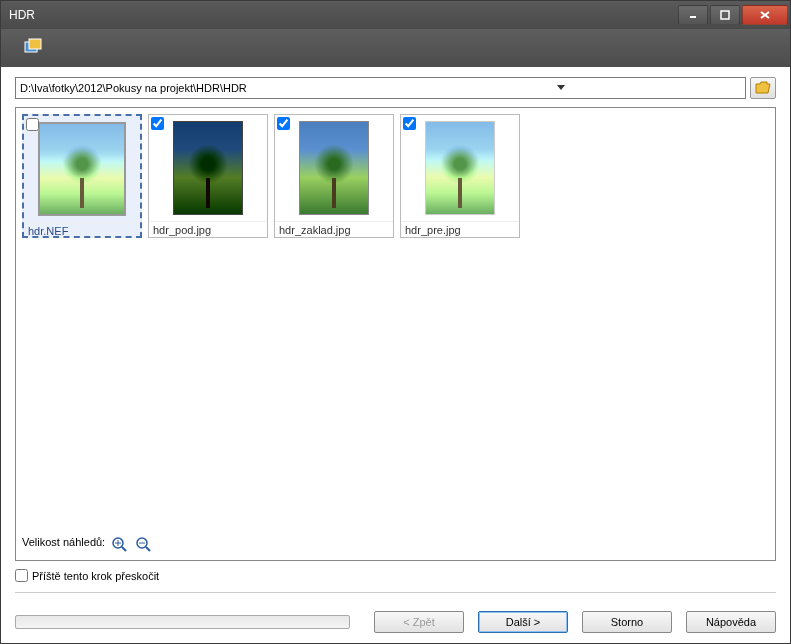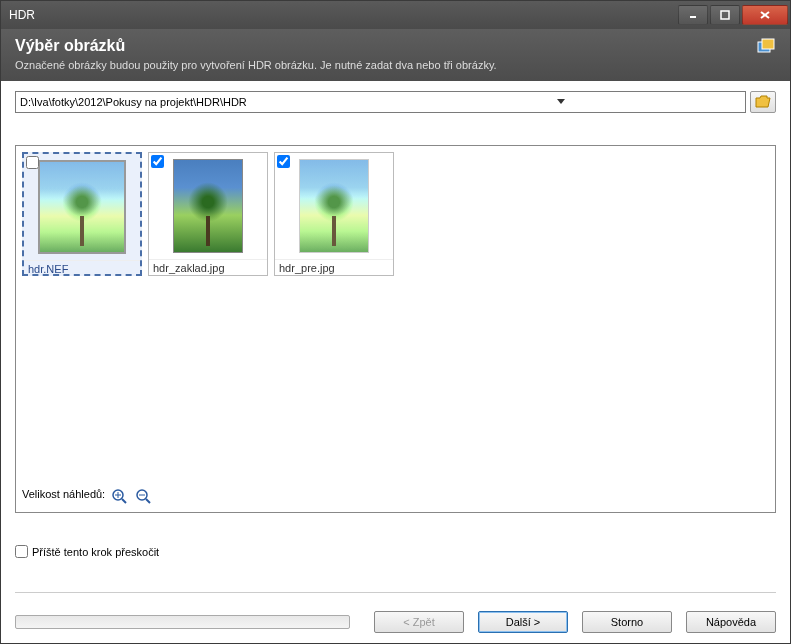--- a/index.html
+++ b/index.html
@@ -13,21 +13,21 @@
 .winbtn { width: 30px; height: 20px; display: flex; align-items: center; justify-content: center; border: 1px solid rgba(0,0,0,0.3); background: linear-gradient(#6b6b6b,#555); border-radius: 2px; }
 .winbtn.close { width: 46px; background: linear-gradient(#d9644a,#c0392b); }
 .winbtn svg { display: block; }
 
 .header { background: linear-gradient(#5e5e5e,#4c4c4c); color: #fff; padding: 8px 14px 10px 14px; display: flex; align-items: flex-start; position: relative; }
 .header-text { flex: 1; }
 .header h1 { font-size: 16px; font-weight: bold; margin-bottom: 4px; }
 .header p { font-size: 11px; color: #ddd; }
 .header-icon { width: 20px; height: 20px; margin-left: 8px; }
 
-.content { flex: 1; display: flex; flex-direction: column; padding: 10px 14px; background: #fff; gap: 24px; }
+.content { flex: 1; display: flex; flex-direction: column; padding: 10px 14px; background: #fff; }
 
 .pathrow { display: flex; gap: 4px; margin-bottom: 8px; }
 .pathfield { flex: 1; height: 22px; border: 1px solid #7a7a7a; padding: 0 4px; display: flex; align-items: center; background: #fff; font-size: 11px; }
 .pathfield span { flex: 1; }
 .pathfield .dropbtn { width: 16px; display: flex; justify-content: center; }
 .browsebtn { width: 26px; height: 22px; border: 1px solid #999; background: linear-gradient(#f7f7f7,#e0e0e0); border-radius: 2px; display: flex; align-items: center; justify-content: center; }
 
 .thumbarea { flex: 1; border: 1px solid #888; background: #fff; padding: 6px; display: flex; flex-direction: column; }
 .thumbgrid { display: flex; gap: 6px; align-items: flex-end; }
 .thumb { width: 120px; height: 124px; border: 1px solid #bbb; display: flex; flex-direction: column; position: relative; }
@@ -84,24 +84,20 @@
       <div class="winbtn close">
         <svg width="12" height="10">
             <line x1="2" y1="2" x2="10" y2="8" stroke="#fff" stroke-width="2"></line>
             <line x1="10" y1="2" x2="2" y2="8" stroke="#fff" stroke-width="2"></line>
           </svg>
       </div>
     </div>
   </div>
 
   <div class="header">
-    <div class="header-text">
-      <h1>Výběr obrázků</h1>
-      <p>Označené obrázky budou použity pro vytvoření HDR obrázku. Je nutné zadat dva nebo tři obrázky.</p>
-    </div>
     <div class="header-icon">
       <svg width="20" height="20">
           <rect x="2" y="5" width="12" height="10" fill="#4a90d0" stroke="#fff"></rect>
           <rect x="6" y="2" width="12" height="10" fill="#f0c040" stroke="#fff"></rect>
         </svg>
     </div>
   </div>
 
   <div class="content">
 
@@ -125,20 +121,27 @@
       <div class="thumbgrid">
 
         <div class="thumb selected">
           <input type="checkbox" class="cb" style="">
           <div class="img">
               <div class="pic bright"></div>
             </div>
           <div class="label">hdr.NEF</div>
         </div>
 
+        <div class="thumb">
+          <input type="checkbox" class="cb" checked="" style="">
+          <div class="img">
+              <div class="pic dark"></div>
+            </div>
+          <div class="label">hdr_pod.jpg</div>
+        </div>
 
         <div class="thumb">
           <input type="checkbox" class="cb" checked="" style="">
           <div class="img">
               <div class="pic"></div>
             </div>
           <div class="label">hdr_zaklad.jpg</div>
         </div>
 
         <div class="thumb">

